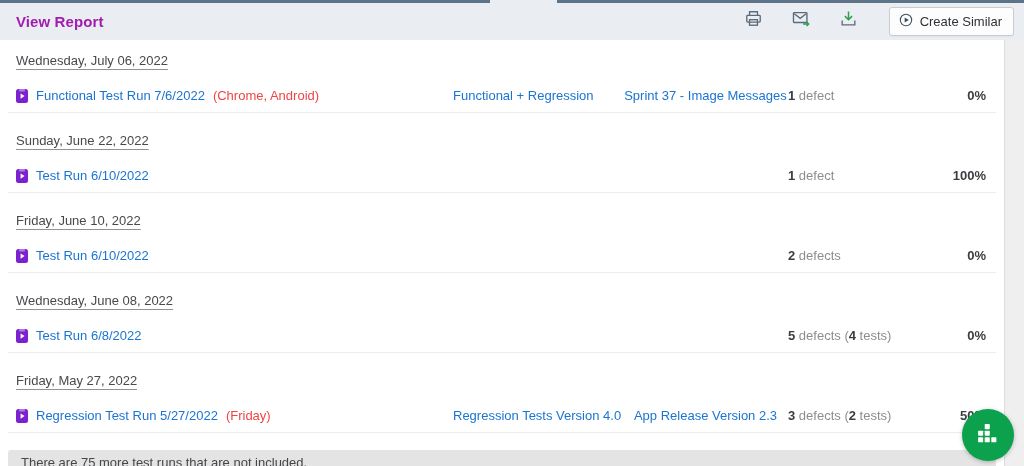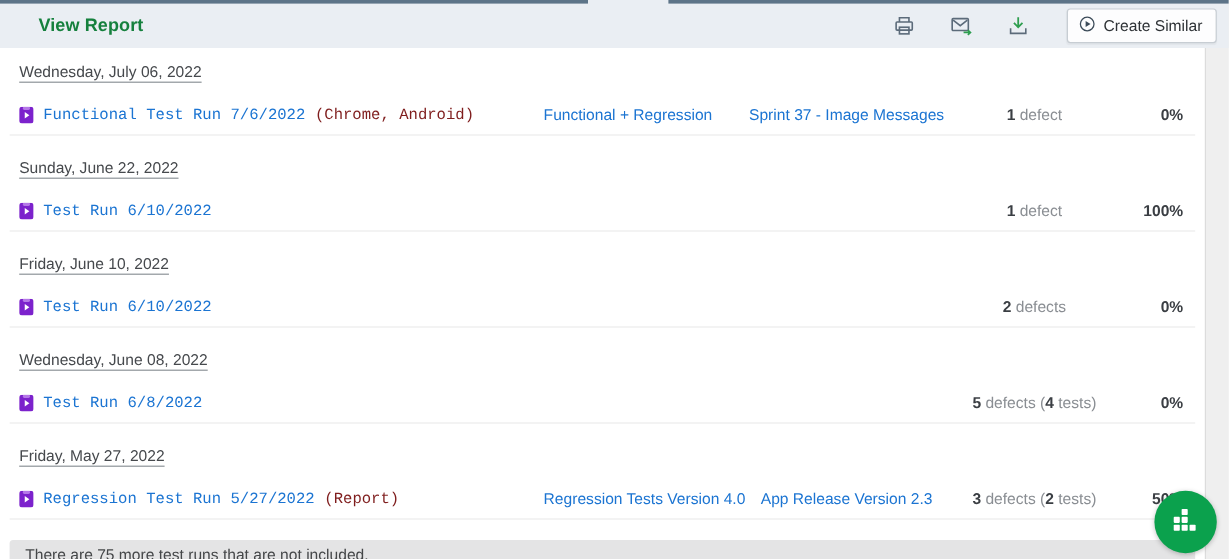--- a/index.html
+++ b/index.html
@@ -12,22 +12,22 @@
   .topline { position: absolute; top: 0; height: 3px; background: #5d7488; z-index: 5; }
   .topline.left  { left: 0; width: 490px; }
   .topline.right { left: 557px; width: 467px; }
 
   
   .header {
     position: absolute; top: 0; left: 0; width: 1024px; height: 40px;
     background: #eaeef3; display: flex; align-items: center;
     box-sizing: border-box; padding: 3px 10px 0 16px;
   }
-  .page-title { font-size: 15px; font-weight: 700; color: #15803d; margin: 16px; letter-spacing: .1px; }
-  .header-actions { margin-left: auto; display: flex; align-items: center; gap: 24px; }
+  .page-title { font-size: 15px; font-weight: 700; color: #a21caf; margin: 0; letter-spacing: .1px; }
+  .header-actions { margin-left: auto; display: flex; align-items: flex-start; gap: 24px; }
   .icon-btn { background: none; border: none; padding: 2px; cursor: pointer; line-height: 0; }
   .create-similar {
     display: flex; align-items: center; gap: 6px;
     background: #fdfdfe; border: 1px solid #c7cdd3; border-radius: 3px;
     padding: 4px 11px 4px 8px; font-family: inherit; font-size: 13px; color: #2e3236;
     margin-left: 5px; cursor: pointer; box-shadow: 0 1px 1px rgba(0,0,0,.04);
   }
 
   
   .panel {
@@ -40,27 +40,27 @@
     margin: 0 16px; font-size: 13px; font-weight: 400; color: #46494d;
     text-decoration: underline; text-decoration-color: #8d9398; text-underline-offset: 4px;
     display: inline-block;
   }
   .row {
     display: flex; align-items: center;
     margin: 10px 8px 0 8px; padding: 9px 10px 9px 8px;
     border-bottom: 1px solid #ececec; font-size: 13px;
   }
   .cell { box-sizing: border-box; white-space: nowrap; }
-  .cell.name { flex: 1 1 auto; min-width: 0; display: flex; align-items: center; gap: 8px; font-family: Liberation Mono, monospace; }
+  .cell.name { flex: 1 1 auto; min-width: 0; display: flex; align-items: center; gap: 8px; }
   .cell.plan { width: 170px; }
   .cell.milestone { width: 165px; text-align: center; }
-  .cell.defects { width: 148px; text-align: center; color: #8a8e93; }
+  .cell.defects { width: 148px; text-align: left; color: #8a8e93; }
   .cell.percent { width: 50px; text-align: right; font-weight: 700; color: #3a3e43; }
   .link { color: #1b74d2; text-decoration: none; cursor: pointer; }
-  .config { color: #7f1d1d; }
+  .config { color: #ef4444; }
   .defects b { font-weight: 700; color: #3a3e43; }
   .run-icon { line-height: 0; flex: 0 0 auto; }
 
   .footer-note {
     margin: 17px 8px 0 8px; background: #e4e4e5; border-radius: 3px;
     padding: 5px 13px; font-size: 13px; color: #454749;
   }
 
   .fab {
     position: absolute; left: 962px; top: 409px; width: 52px; height: 52px;
@@ -205,21 +205,21 @@
       <div class="row">
         <div class="cell name">
           <span class="run-icon">
             <svg width="12" height="14" viewBox="0 0 12 14">
                 <rect width="12" height="14" rx="2.5" fill="#7c22cc"></rect>
                 <rect x="3" y="0" width="6" height="2.6" rx="1.2" fill="#b578e8"></rect>
                 <path d="M4.6 4.4l3.9 2.7-3.9 2.7z" fill="#fff"></path>
               </svg>
           </span>
           <a class="link">Regression Test Run 5/27/2022</a>
-          <span class="config">(Report)</span>
+          <span class="config">(Friday)</span>
         </div>
         <div class="cell plan"><a class="link">Regression Tests Version 4.0</a></div>
         <div class="cell milestone"><a class="link">App Release Version 2.3</a></div>
         <div class="cell defects"><b>3</b><span> defects</span><span> (</span><b>2</b><span> tests)</span></div>
         <div class="cell percent">50%</div>
       </div>
     </section>
 
     <div class="footer-note">There are 75 more test runs that are not included.</div>
   </div>

